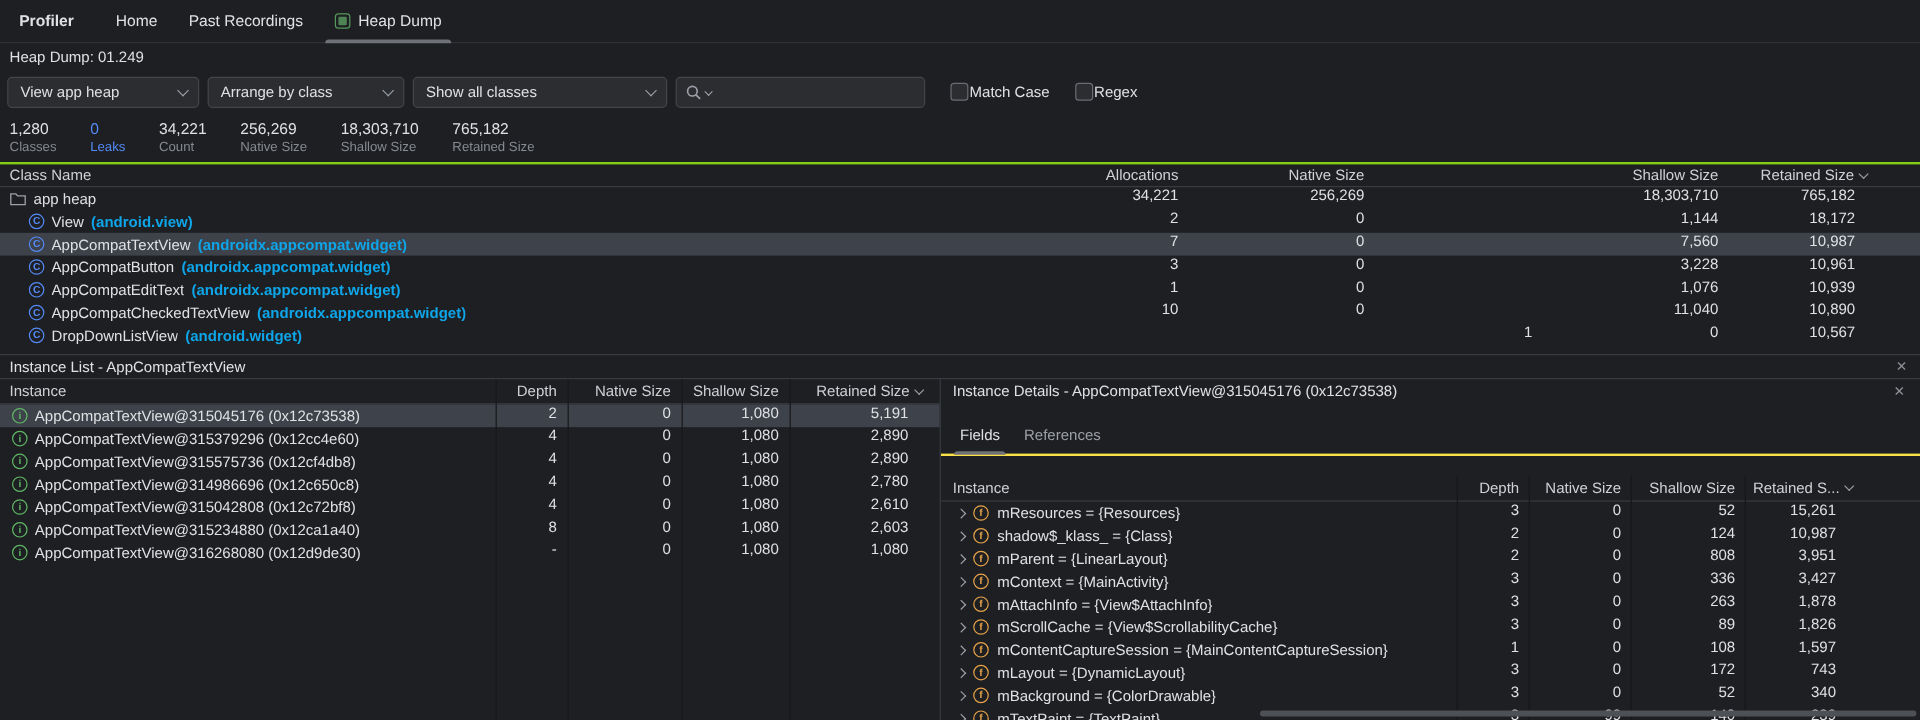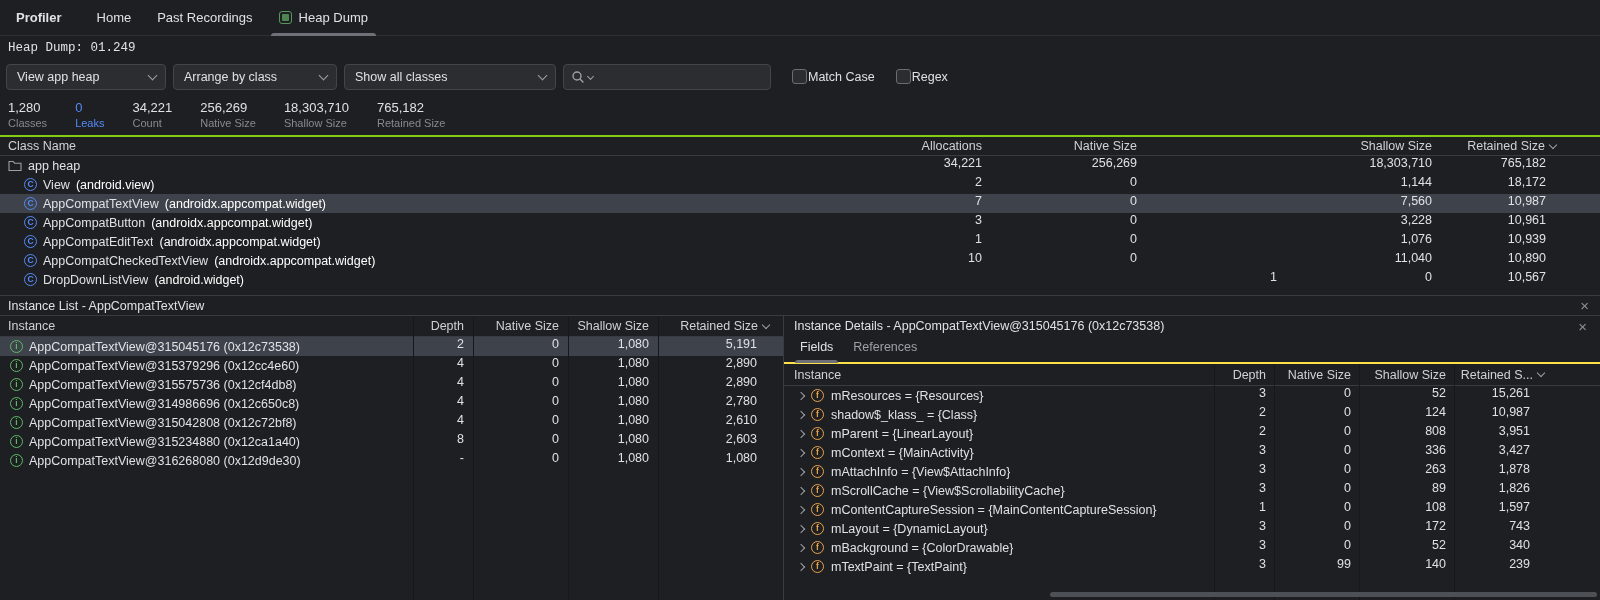--- a/index.html
+++ b/index.html
@@ -8,21 +8,21 @@
 .app{width:1600px;height:600px;display:flex;flex-direction:column;}
 
 
 .tabbar{height:36px;flex:none;display:flex;align-items:stretch;border-bottom:1px solid #2d2f33;}
 .app-title{display:flex;align-items:center;padding:0 22px 0 16px;font-weight:700;font-size:13px;}
 .tab{display:flex;align-items:center;gap:7px;padding:0 13px;font-size:13px;position:relative;cursor:default;}
 .tab.active::after{content:"";position:absolute;left:5px;right:5px;bottom:-1px;height:3px;background:#6e7177;border-radius:3px 3px 0 0;}
 .heap-icn{width:13px;height:13px;border:1.5px solid var(--heap-icon,#57965c);border-radius:3px;position:relative;flex:none;}
 .heap-icn::after{content:"";position:absolute;inset:2px;background:var(--heap-icon,#57965c);opacity:.85;border-radius:1px;}
 
-.session{height:24px;flex:none;display:flex;align-items:center;padding:0 8px;font-family:Liberation Mono, monospace;}
+.session{height:24px;flex:none;display:flex;align-items:center;padding:0 8px;}
 
 
 .toolbar{height:33px;flex:none;display:flex;align-items:center;padding:0 6px;gap:7px;}
 .select{height:26px;background:#2b2d30;border:1px solid #43454a;border-radius:4px;display:flex;align-items:center;justify-content:space-between;padding:0 9px 0 10px;gap:8px;cursor:default;}
 .sel-scope{width:160px;}
 .sel-arrange{width:164px;}
 .sel-filter{width:212px;}
 .chev{width:7px;height:7px;border-right:1.4px solid #9da0a8;border-bottom:1.4px solid #9da0a8;transform:rotate(45deg);margin-top:-3px;flex:none;display:inline-block;}
 .chev.tiny{width:5px;height:5px;margin:0 2px 0 0;}
 .searchbox{height:26px;width:208px;background:#2b2d30;border:1px solid #43454a;border-radius:4px;display:flex;align-items:center;padding:0 7px;gap:3px;}
@@ -37,21 +37,21 @@
 .stat.highlight .v,.stat.highlight .l{color:var(--leaks,#548af7);}
 
 
 .thead{height:21px;display:flex;align-items:center;border-bottom:1px solid #393b40;color:#ced1d6;flex:none;}
 .trow{height:19px;display:flex;flex:none;}
 .trow.selected{background:#3e424a;}
 .num{text-align:right;padding-right:8px;}
 .hret{display:flex;align-items:center;justify-content:flex-end;gap:5px;}
 .sortchev{width:6px;height:6px;border-right:1.3px solid #9da0a8;border-bottom:1.3px solid #9da0a8;transform:rotate(45deg);margin-top:-3px;flex:none;}
 .nm{overflow:hidden;text-overflow:ellipsis;white-space:nowrap;}
-.pkg{color:#ffffff;overflow:hidden;text-overflow:ellipsis;white-space:nowrap;}
+.pkg{color:#0ea5e9;overflow:hidden;text-overflow:ellipsis;white-space:nowrap;font-weight:bold;}
 
 
 .class-table{flex:none;}
 .class-table .thead{border-top:2px solid #84cc16;}
 .c-name{flex:1;min-width:0;display:flex;align-items:center;gap:6px;padding-left:8px;white-space:nowrap;}
 .class-row .c-name{padding-left:24px;}
 .c-alloc{width:160px;}.c-native{width:155px;}.c-shallow{width:295px;}.c-retained{width:160px;}
 .c-retained.num{padding-right:54px;}
 .c-retained.hret{padding-right:44px;}
 
@@ -66,21 +66,21 @@
 .folder-icn{flex:none;}
 
 
 .panel-bar{margin-top:6px;height:21px;flex:none;display:flex;align-items:center;padding:0 8px;border-top:1px solid #393b40;border-bottom:1px solid #393b40;}
 .close-x{margin-left:auto;color:#8c8f96;font-size:15px;line-height:1;cursor:default;padding:0 3px;}
 .close-x::before{content:"×";}
 
 
 .bottom{flex:1;min-height:0;display:flex;}
 .pane-left{width:784px;flex:none;border-right:1px solid #393b40;position:relative;display:flex;flex-direction:column;}
-.pane-right{flex:1;min-width:0;display:flex;flex-direction:column;}
+.pane-right{flex:1;min-width:0;display:flex;flex-direction:column;gap:16px;}
 .vline{position:absolute;top:0;bottom:0;width:1px;background:#17181b;}
 .i-name{flex:1;min-width:0;display:flex;align-items:center;gap:6px;padding-left:10px;white-space:nowrap;}
 .ihead .i-name{padding-left:8px;}
 .i-depth{width:60px;}.i-native{width:95px;}.i-shallow{width:90px;}.i-retained{width:126px;}
 .i-retained.num{padding-right:26px;}
 .i-retained.hret{padding-right:14px;}
 
 .details-bar{height:20px;flex:none;display:flex;align-items:center;padding:0 10px;}
 .dtabs{height:28px;flex:none;display:flex;align-items:flex-end;gap:4px;padding:0 8px;border-bottom:2px solid #fde047;}
 .dtab{padding:0 8px 8px;position:relative;color:#9da0a8;cursor:default;}

